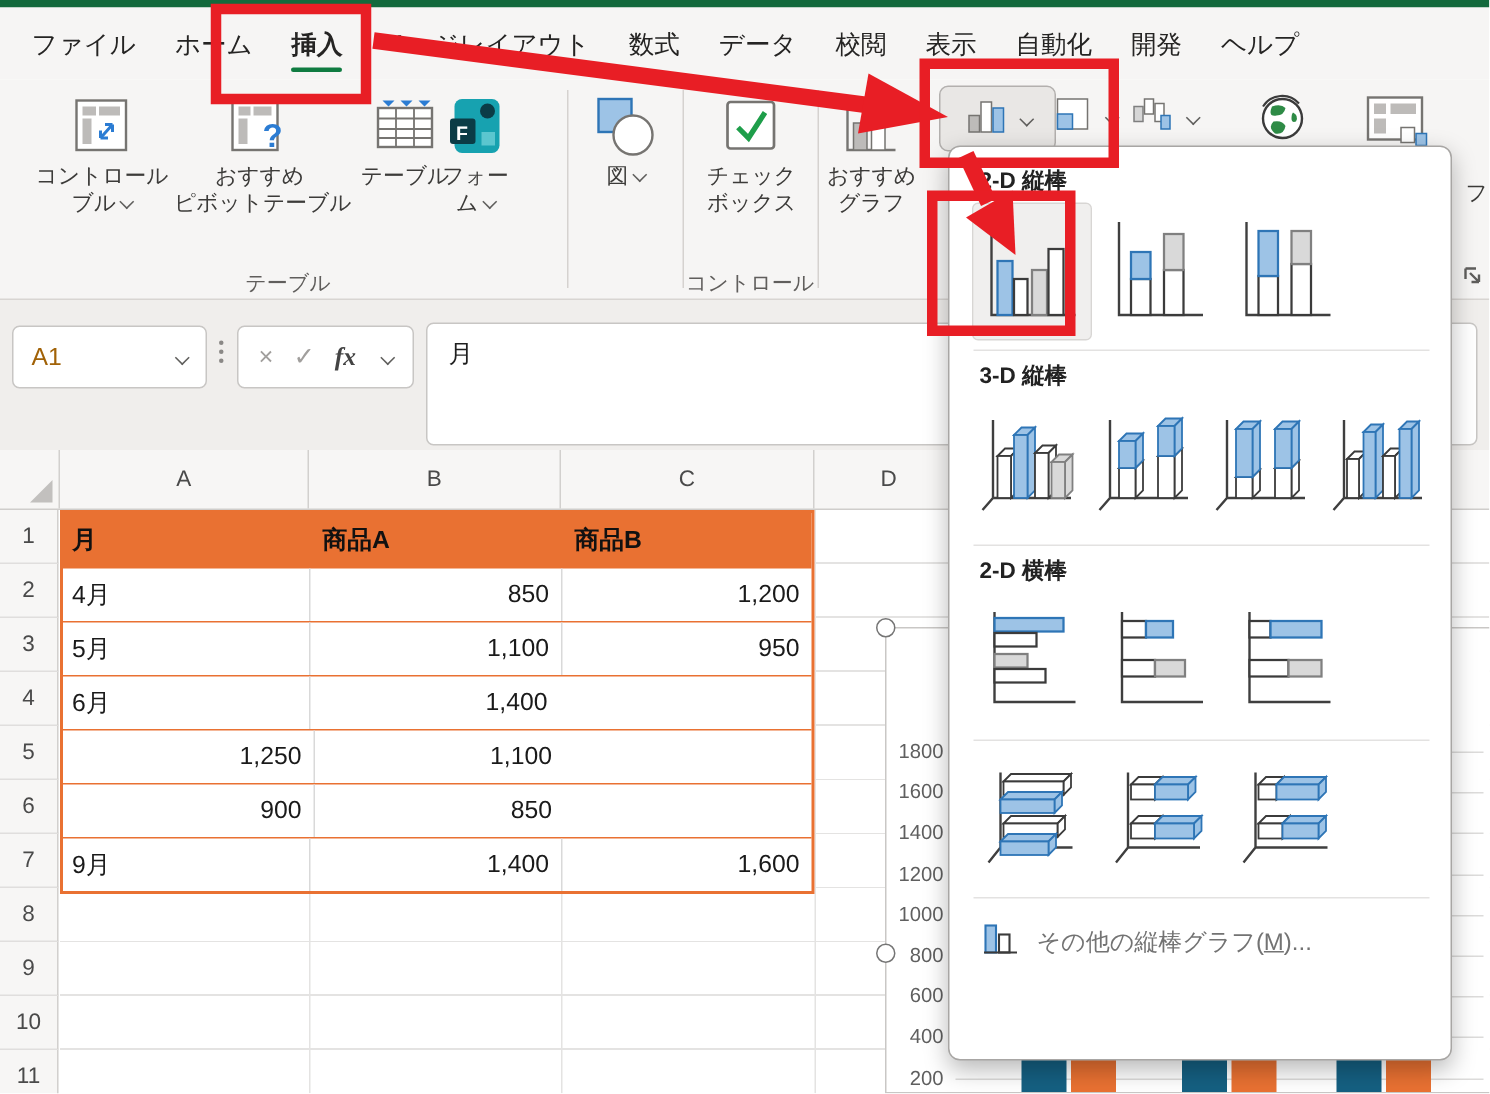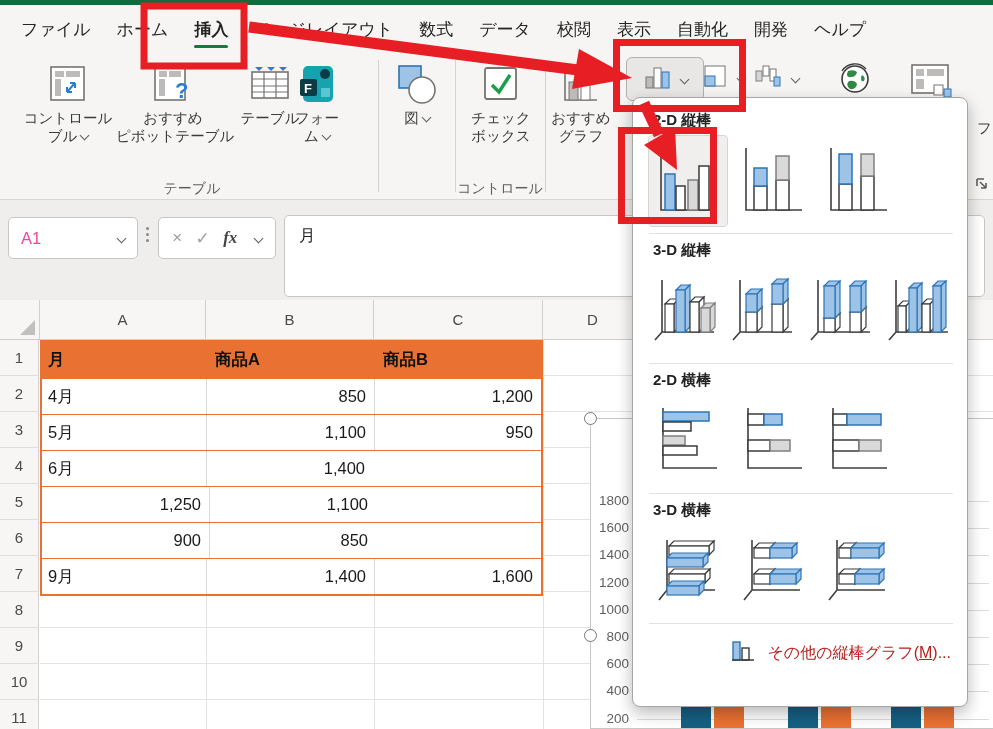--- a/index.html
+++ b/index.html
@@ -29,21 +29,21 @@
         color:#605E5C;}
   .smallbtn{position:absolute;display:flex;align-items:center;gap:6px;}
   #colchart-btn{left:626px;top:4px;width:78px;height:44px;background:#E9E7E5;
         border:1px solid #B3B0AE;border-radius:6px;box-sizing:border-box;justify-content:center;}
   #clipped-label{position:absolute;left:977px;top:66px;font-size:14.5px;color:#3C3B39;}
   
   #formularow{position:absolute;left:0;top:200px;width:993px;height:100px;background:#F0EEEC;}
   .fbox{position:absolute;background:#fff;border:1px solid #C8C6C4;border-radius:5px;
         box-sizing:border-box;}
   #namebox{left:8px;top:17px;width:130px;height:42px;display:flex;align-items:center;}
-  #namebox .nb-text{margin-left:12px;font-size:16.5px;color:#ec4899;flex:1;}
+  #namebox .nb-text{margin-left:12px;font-size:16.5px;color:#a16207;flex:1;}
   #dots{position:absolute;left:146px;top:27px;display:flex;flex-direction:column;gap:3px;}
   #dots i{width:3px;height:3px;border-radius:50%;background:#8A8886;display:block;}
   #fxbox{left:158px;top:17px;width:118px;height:42px;display:flex;align-items:center;
          justify-content:space-evenly;}
   .fxicon{font-size:17px;color:#A19F9D;}
   .fxit{font-size:17px;color:#444;font-style:italic;font-family:"Liberation Serif","DejaVu Serif",serif;font-weight:bold;}
   #formulainput{left:284px;top:15px;width:701px;height:82px;}
   #formulainput .fval{margin:9px 0 0 14px;font-size:16.5px;color:#1f1f1f;}
   
   #grid{position:absolute;left:0;top:300px;width:993px;height:429px;background:#fff;}
@@ -87,21 +87,21 @@
   
   #dropdown{position:absolute;left:632px;top:97px;width:336px;height:610px;background:#fff;
         border:1px solid #A8A6A4;border-radius:8px;box-shadow:0 6px 16px rgba(0,0,0,.28);
         box-sizing:border-box;padding:10px 12px 6px 14px;z-index:5;overflow:hidden;}
   .ddtitle{font-size:15px;font-weight:bold;color:#222;margin:3px 0 6px 6px;}
   .ddrow{display:flex;gap:7px;margin-left:2px;}
   .dditem{width:78px;height:90px;display:flex;align-items:center;justify-content:center;
         border-radius:3px;cursor:default;}
   .dditem.sel{background:#F0EFEE;outline:1px solid #D8D6D4;}
   .ddsep{height:1px;background:#E3E2E1;margin:7px 2px;}
-  #ddfooter{display:flex;align-items:center;gap:12px;padding:7px 4px 2px 8px;font-size:16px;color:#b91c1c;justify-content:flex-end;}
+  #ddfooter{display:flex;align-items:center;gap:12px;padding:7px 4px 2px 8px;font-size:16px;color:#737373;}
   #ddfooter .key{text-decoration:underline;}
   
   #redoverlay{position:absolute;left:0;top:0;width:993px;height:729px;z-index:9;pointer-events:none;}
 </style>
 </head>
 <body>
 
 <div id="app">
   <div id="topstrip"></div>
   <div id="menubar">
@@ -501,21 +501,20 @@
           <svg width="66" height="74" viewBox="0 0 66 74">
             <path d="M8 4 V64 H62" fill="none" stroke="#3f3f3f" stroke-width="1.6"></path>
             <rect x="8" y="10" width="14" height="11" fill="#ffffff" stroke="#3b3b3b" stroke-width="1.5"></rect>
             <rect x="22" y="10" width="34" height="11" fill="#9DC3E6" stroke="#2E75B6" stroke-width="1.5"></rect>
             <rect x="8" y="36" width="26" height="11" fill="#ffffff" stroke="#3b3b3b" stroke-width="1.5"></rect>
             <rect x="34" y="36" width="22" height="11" fill="#D9D9D9" stroke="#808080" stroke-width="1.5"></rect>
           </svg>
         </div>
       </div>
       <div class="ddsep"></div>
-      <div class="ddtitle">3-D 横棒</div>
       <div class="ddrow">
         <div class="dditem">
           <svg width="66" height="74" viewBox="0 0 66 74">
             <path d="M12 6 V56 M4 66 L12 56 H60" fill="none" stroke="#3f3f3f" stroke-width="1.6"></path>
             <polygon points="14,12 19,7 59,7 54,12" fill="#ffffff" stroke="#3b3b3b" stroke-width="1.2"></polygon>
             <polygon points="54,12 59,7 59,16 54,21" fill="#ffffff" stroke="#3b3b3b" stroke-width="1.2"></polygon>
             <rect x="14" y="12" width="40" height="9" fill="#ffffff" stroke="#3b3b3b" stroke-width="1.2"></rect>
             <polygon points="12,24 17,19 53,19 48,24" fill="#9DC3E6" stroke="#2E75B6" stroke-width="1.2"></polygon>
             <polygon points="48,24 53,19 53,28 48,33" fill="#9DC3E6" stroke="#2E75B6" stroke-width="1.2"></polygon>
             <rect x="12" y="24" width="36" height="9" fill="#9DC3E6" stroke="#2E75B6" stroke-width="1.2"></rect>

